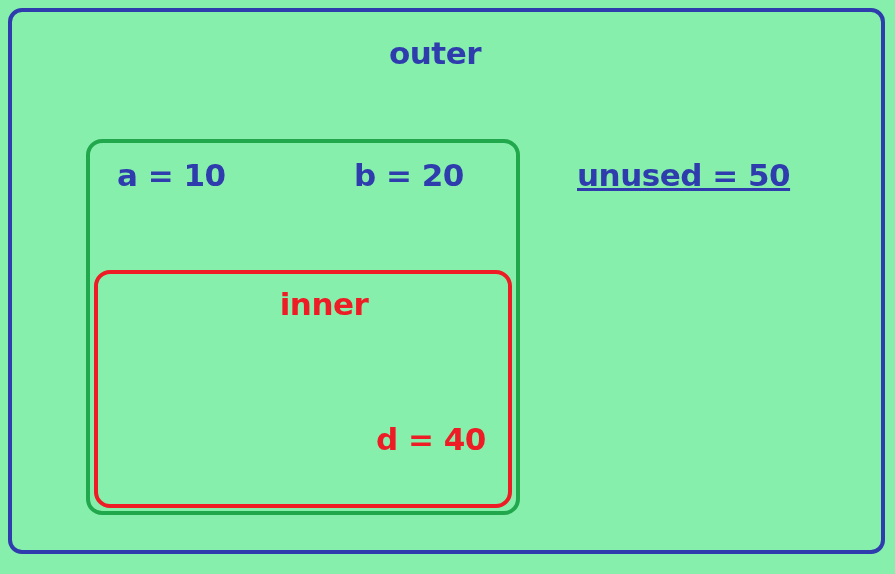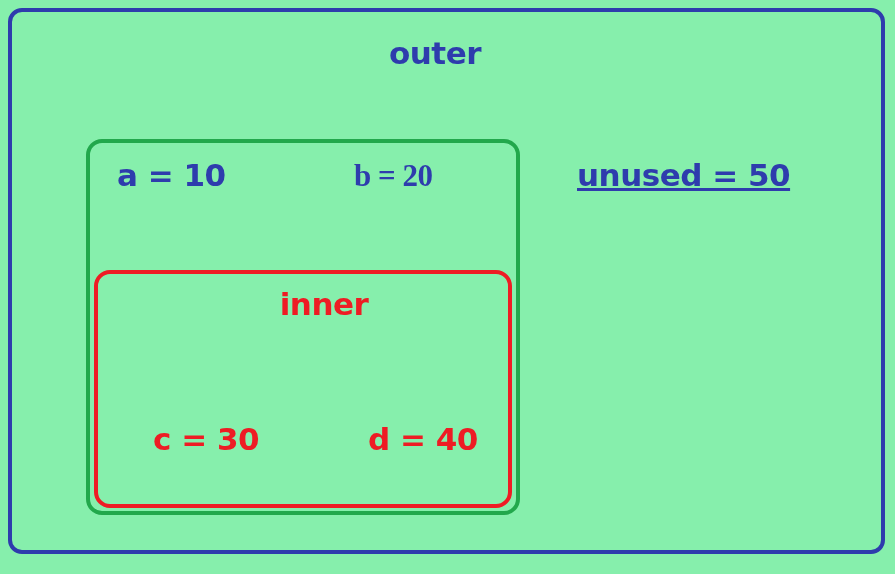--- a/index.html
+++ b/index.html
@@ -80,40 +80,39 @@
 
   .var-lbl {
     font-size: 31px;
     letter-spacing: -0.5px;
     text-align: right;
   }
   #var-a      { left: 117px; top: 160px; }
   #var-b      { left: 354px; top: 160px; }
   #var-unused { left: 577px; top: 160px; text-decoration: underline; }
   #var-c      { left: 132px; top: 424px; }
-  #var-d      { left: 347px; top: 424px; }
+  #var-d      { left: 355px; top: 424px; }
 </style>
 </head>
 <body>
 
 <div id="canvas" style="--outer-color: #2e3cad; --middle-color: #22a84c; --inner-color: #ee1c24; background: #86efac;">
 
   <div id="outer-scope" class="scope-box" style="border-color: rgb(46, 60, 173);"></div>
 
   <div id="middle-scope" class="scope-box" style="border-color: rgb(34, 168, 76);"></div>
 
   <div id="inner-scope" class="scope-box" style="border-color: rgb(238, 28, 36);"></div>
 
   <div id="outer-title" class="lbl lbl-blue" style="color: rgb(46, 60, 173);">outer</div>
 
   <div id="inner-title" class="lbl lbl-red" style="color: rgb(238, 28, 36);">inner</div>
 
   <div id="var-a" class="lbl lbl-blue var-lbl" style="color: rgb(46, 60, 173);">a = 10</div>
 
-  <div id="var-b" class="lbl lbl-blue var-lbl" style="color: rgb(46, 60, 173); font-family: Liberation Serif, serif;">b = 20</div>
+  <div id="var-b" class="lbl lbl-blue var-lbl" style="color: rgb(46, 60, 173);">b = 20</div>
 
   <div id="var-unused" class="lbl lbl-blue var-lbl" style="color: rgb(46, 60, 173);">unused = 50</div>
 
-  <div id="var-c" class="lbl lbl-red var-lbl" style="color: rgb(238, 28, 36);">c = 30</div>
 
   <div id="var-d" class="lbl lbl-red var-lbl" style="color: rgb(238, 28, 36);">d = 40</div>
 
 </div>
 
 </body></html>

